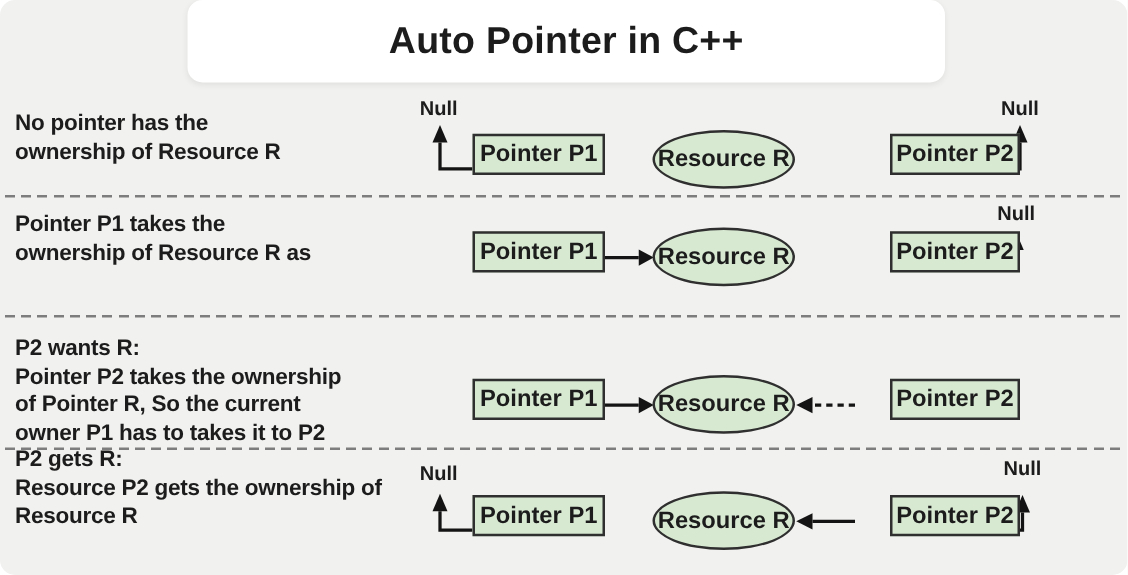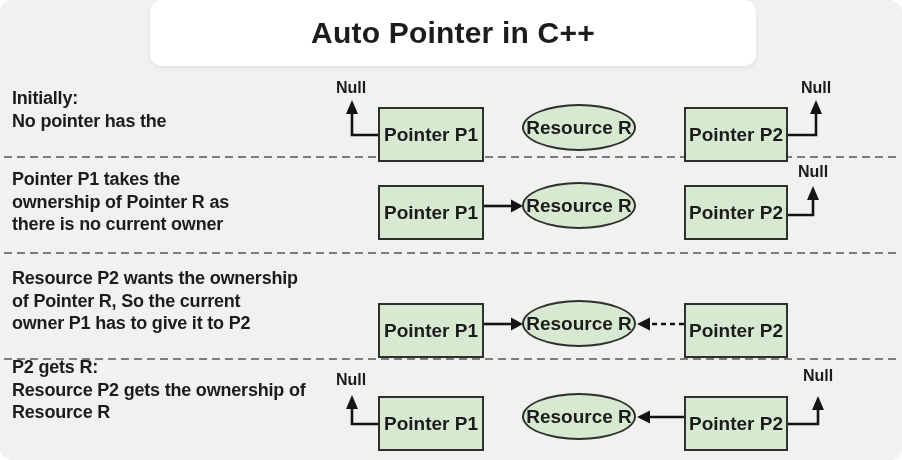--- a/index.html
+++ b/index.html
@@ -20,26 +20,26 @@
   }
   .title-text {
     font-size: 30px; font-weight: 700; letter-spacing: 0.2px;
   }
   .caption {
     position: absolute; left: 12px;
     font-size: 18px; font-weight: 700; line-height: 22.5px;
     letter-spacing: -0.2px; white-space: nowrap;
   }
   .nodebox {
-    position: absolute; width: 106px; height: 55px; box-sizing: border-box;
+    position: absolute; width: 106px; height: 33px; box-sizing: border-box;
     background: #d8e9d2; border: 2px solid #2f2f2f;
     display: flex; align-items: center; justify-content: center;
     font-size: 19px; font-weight: 700; z-index: 2;
   }
-  .nodebox.p2 { width: 104px; }
+  .nodebox.p2 { width: 104px; margin-left: 28px; }
   .ellipse {
     position: absolute; width: 114px; height: 47px; box-sizing: border-box;
     background: #d8e9d2; border: 2px solid #2f2f2f; border-radius: 50%;
     display: flex; align-items: center; justify-content: center;
     font-size: 19px; font-weight: 700; z-index: 2;
   }
   .null-label {
     position: absolute; width: 40px; text-align: center;
     font-size: 16px; font-weight: 700; z-index: 2;
   }
@@ -105,47 +105,47 @@
       <path d="M788 424 H818 V410"></path>
       <polygon points="818,396 812,410 824,410"></polygon>
     </g>
   </svg>
 
   <div class="title-card">
     <div class="title-text">Auto Pointer in C++</div>
   </div>
 
   <div class="caption" style="top:87px">
-    <div>Initially:</div>
     <div>No pointer has the</div>
+    <div>ownership of Resource R</div>
   </div>
   <div class="null-label" style="left:331px;top:79px">Null</div>
   <div class="nodebox" style="left:378px;top:107px">Pointer P1</div>
   <div class="ellipse" style="left:522px;top:104px">Resource R</div>
   <div class="nodebox p2" style="left:684px;top:107px">Pointer P2</div>
   <div class="null-label" style="left:796px;top:79px">Null</div>
 
   <div class="separator" style="top:156px"></div>
 
   <div class="caption" style="top:168px">
     <div>Pointer P1 takes the</div>
-    <div>ownership of Pointer R as</div>
-    <div>there is no current owner</div>
+    <div>ownership of Resource R as</div>
   </div>
   <div class="nodebox" style="left:378px;top:185px">Pointer P1</div>
   <div class="ellipse" style="left:522px;top:182px">Resource R</div>
   <div class="nodebox p2" style="left:684px;top:185px">Pointer P2</div>
   <div class="null-label" style="left:793px;top:163px">Null</div>
 
   <div class="separator" style="top:252px"></div>
 
   <div class="caption" style="top:267px">
-    <div>Resource P2 wants the ownership</div>
+    <div>P2 wants R:</div>
+    <div>Pointer P2 takes the ownership</div>
     <div>of Pointer R, So the current</div>
-    <div>owner P1 has to give it to P2</div>
+    <div>owner P1 has to takes it to P2</div>
   </div>
   <div class="nodebox" style="left:378px;top:303px">Pointer P1</div>
   <div class="ellipse" style="left:522px;top:300px">Resource R</div>
   <div class="nodebox p2" style="left:684px;top:303px">Pointer P2</div>
 
   <div class="separator" style="top:358px"></div>
 
   <div class="caption" style="top:356px">
     <div>P2 gets R:</div>
     <div>Resource P2 gets the ownership of</div>

